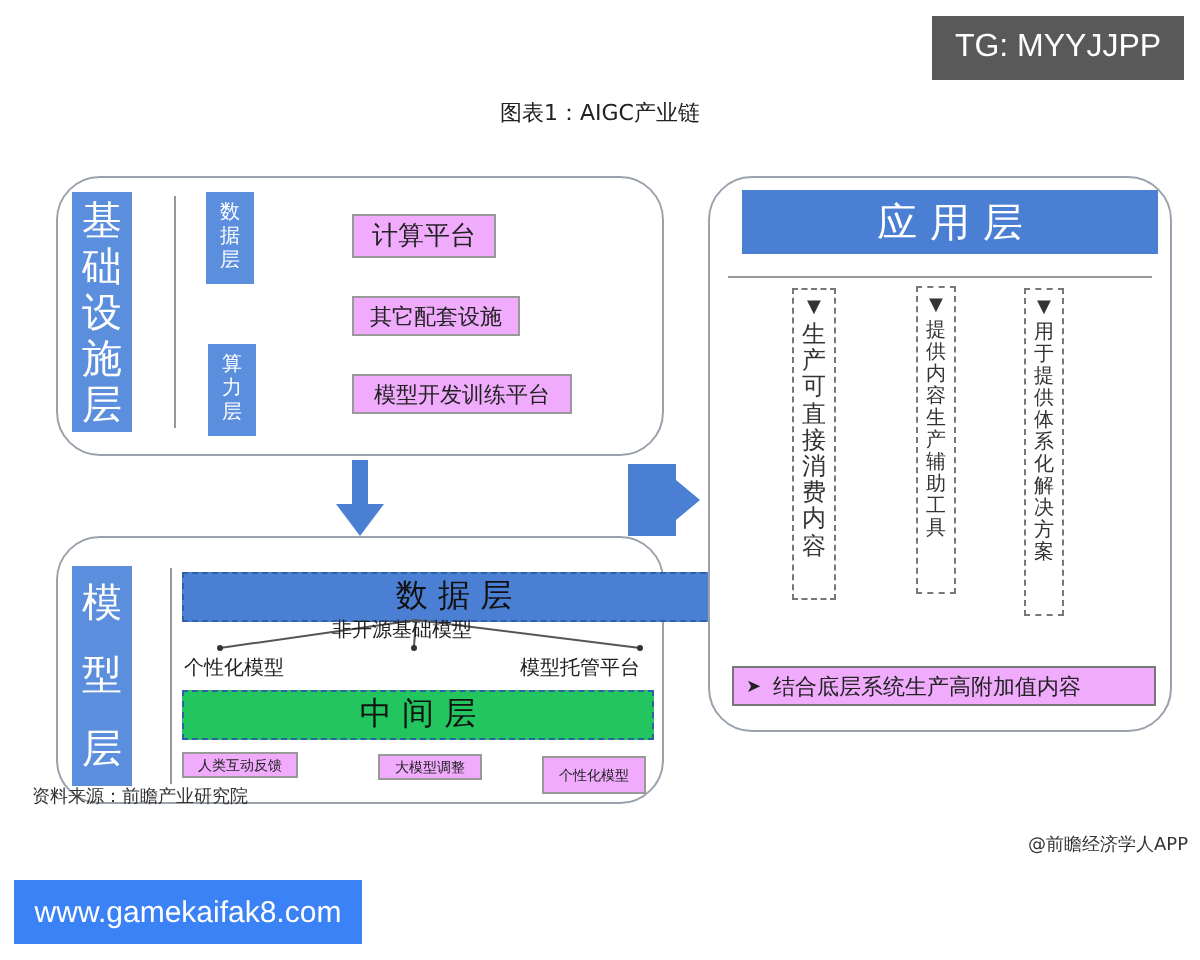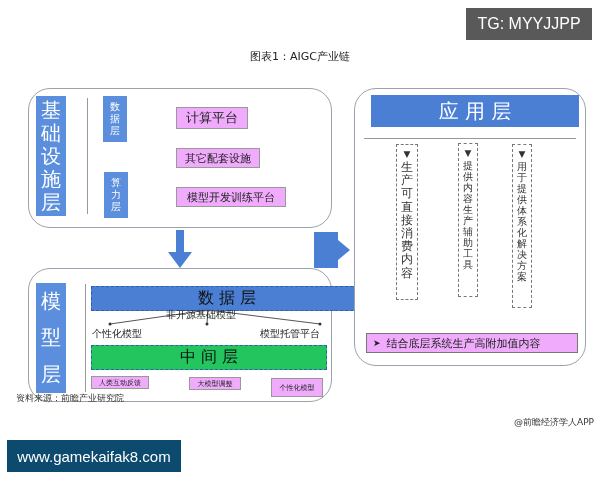--- a/index.html
+++ b/index.html
@@ -1,21 +1,21 @@
 <!DOCTYPE html>
 <html><head>
 <meta charset="utf-8">
 <style>
   * { margin:0; padding:0; box-sizing:border-box; }
   html, body { width:600px; height:480px; background:#ffffff; overflow:hidden; }
   body { position:relative; font-family:"DejaVu Sans", "Liberation Sans", sans-serif; color:#333; }
 
   .watermark-tag { position:absolute; left:466px; top:8px; width:126px; height:32px; background:#595959; color:#ffffff;
     font-family:"Liberation Sans", sans-serif; font-size:16px; display:flex; align-items:center; justify-content:center; }
-  .site-tag { position:absolute; left:7px; top:440px; width:174px; height:32px; background:#0c4a6e; color:#fff;
+  .site-tag { position:absolute; left:7px; top:440px; width:174px; height:32px; background:#3b82f6; color:#fff;
     font-family:"Liberation Sans", sans-serif; font-size:15px; display:flex; align-items:center; justify-content:center; }
 
   .fig-title { position:absolute; left:0; width:600px; top:49px; text-align:center; font-size:11px; font-weight:normal; color:#222; }
 
   .panel { position:absolute; border:1.5px solid #9aa3ad; border-radius:22px; background:#fff; }
 
   .blue { background:#4a7fd4; color:#fff; }
   .vlabel { position:absolute; display:flex; flex-direction:column; align-items:center; justify-content:center; color:#fff; background:#5b8fde; }
 
   .dotted { border:1px dashed #888; }

